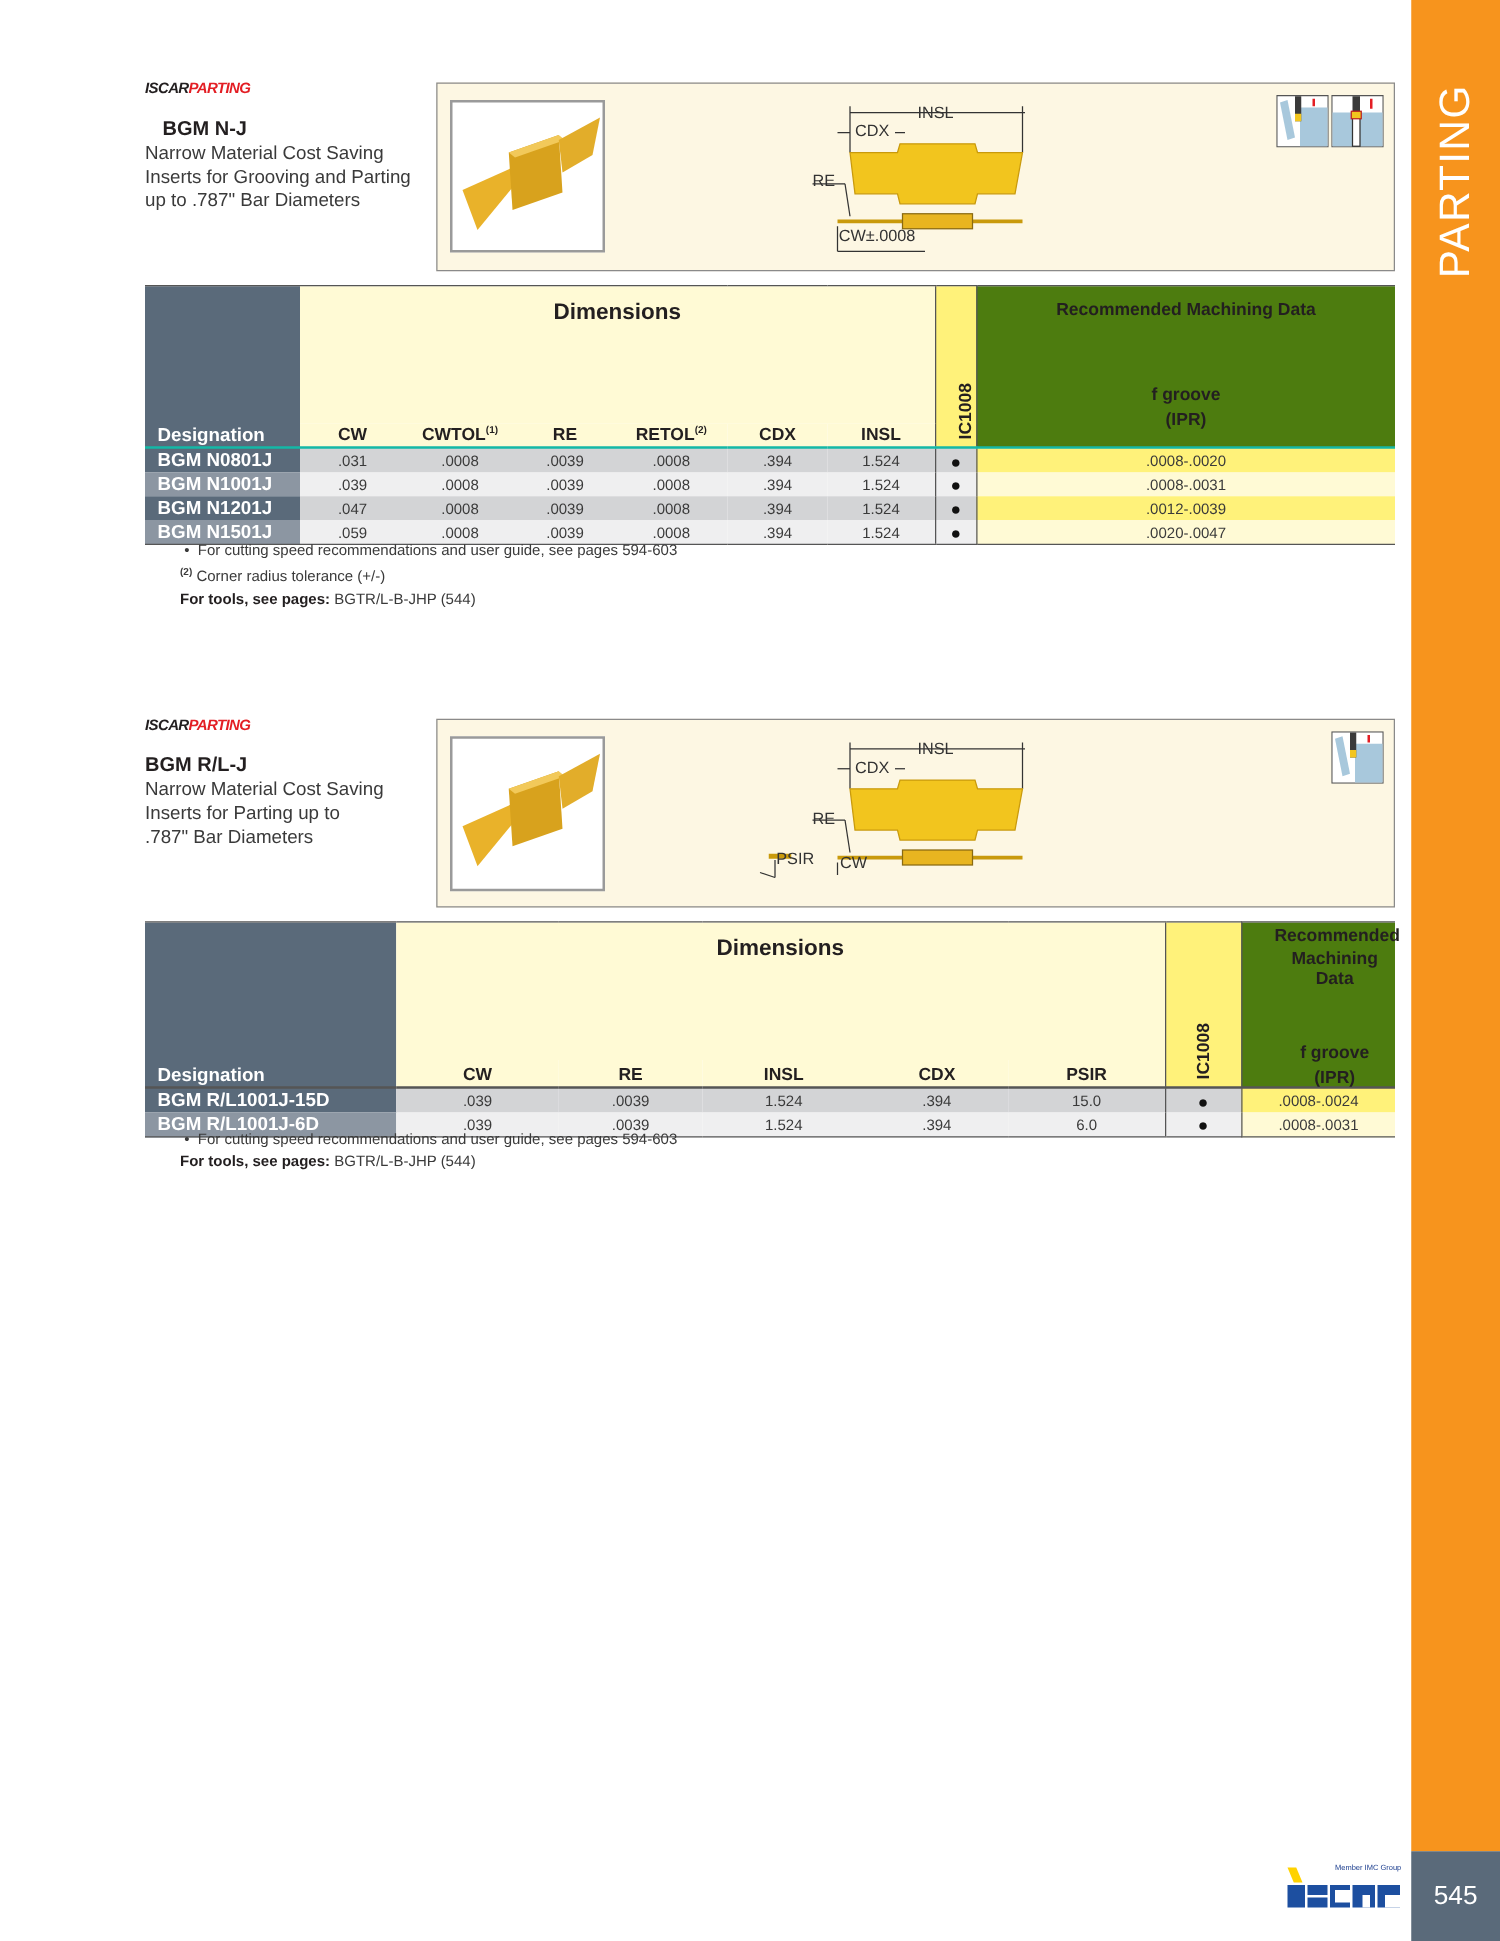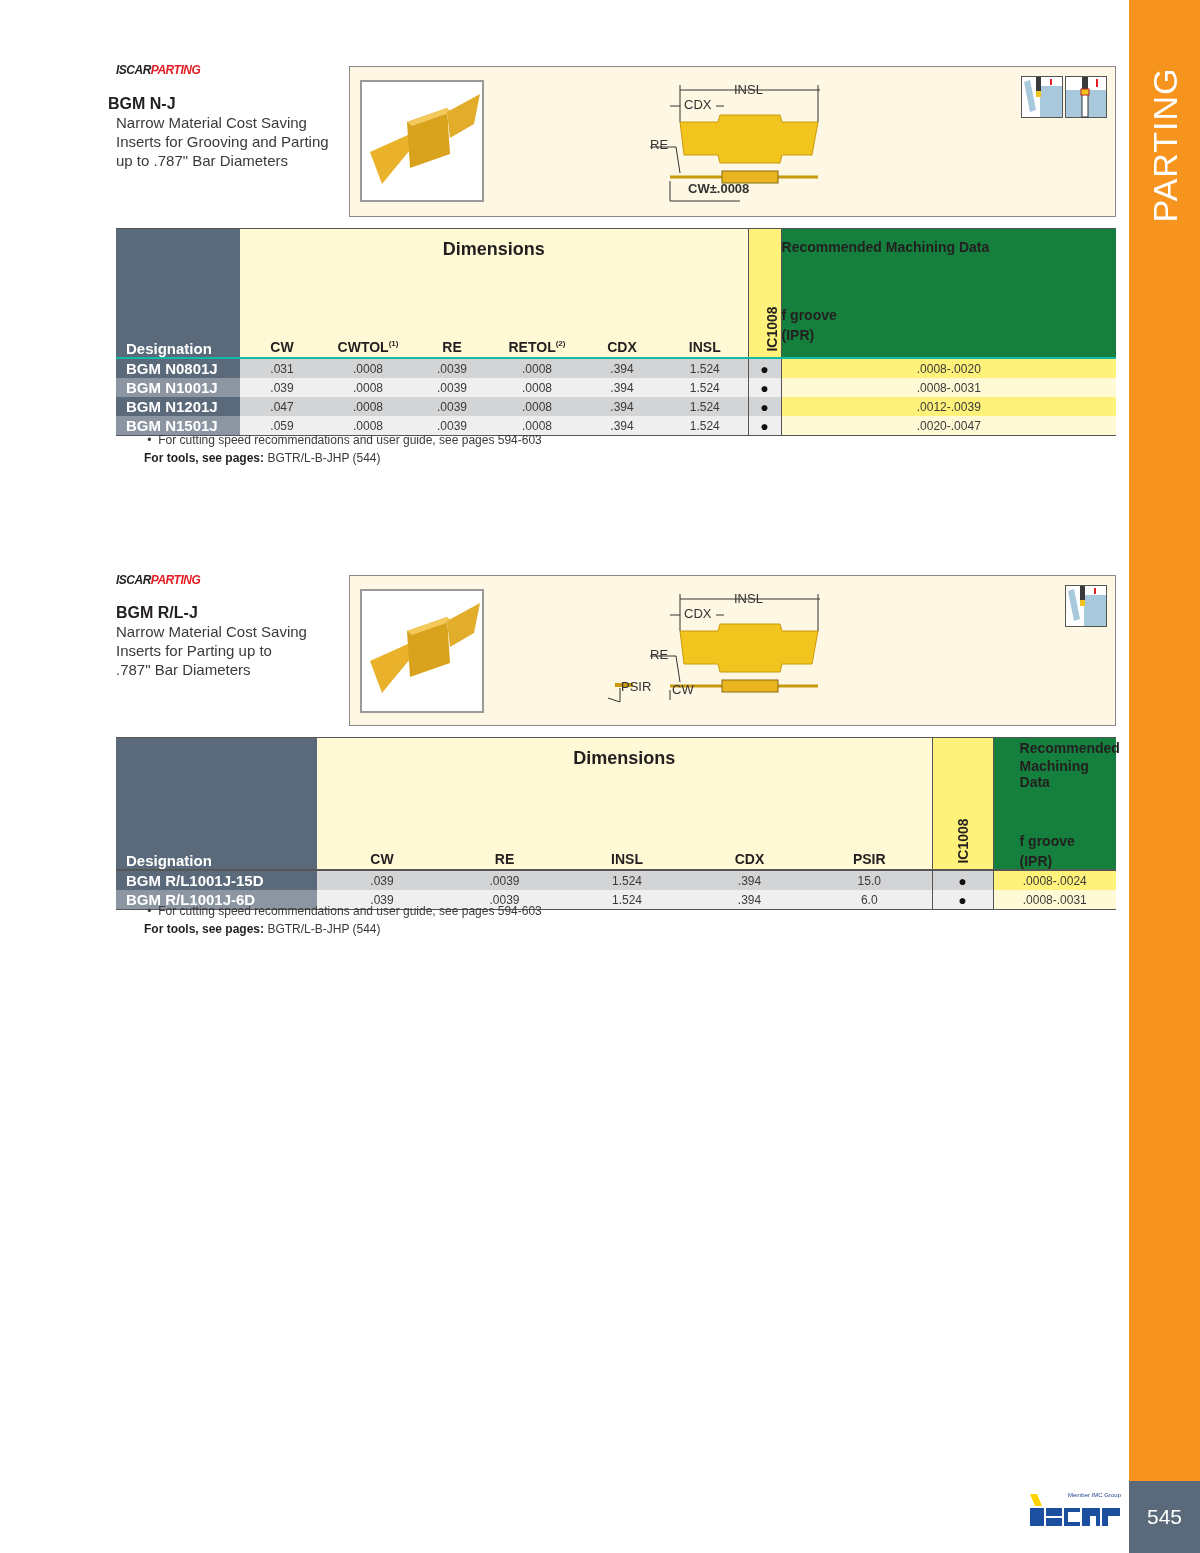--- a/index.html
+++ b/index.html
@@ -29,21 +29,21 @@
   .dim-label { position:absolute; font-size:13px; color:#333; }
 
   
   table.spec { position:absolute; border-collapse:collapse; font-size:12px; table-layout:fixed; }
   table.spec td, table.spec th { padding:0; }
   .hd-desig { background:#5a6a7a; color:#fff; font-weight:bold; font-size:15px; text-align:left; vertical-align:bottom; padding-left:10px !important; }
   .hd-group { background:#fffad5; font-size:18px; text-align:center; vertical-align:top; padding-top:10px !important; }
   .hd-col { background:#fffad5; font-size:14px; text-align:center; vertical-align:bottom; padding-bottom:2px !important; font-family:"Liberation Sans", sans-serif; }
   .hd-grade { background:#fff27a; border-left:1px solid #555; border-right:1px solid #555; text-align:center; vertical-align:bottom; font-size:14px; }
   .hd-grade span { display:inline-block; transform:rotate(-90deg); white-space:nowrap; margin-bottom:20px; }
-  .hd-md { background:#15803d; text-align:left; font-size:14px; }
+  .hd-md { background:#4d7c0f; text-align:center; font-size:14px; }
   .sup { font-size:8px; vertical-align:super; }
   tr.row td { height:19px; text-align:center; font-size:12px; color:#3a3a3a; }
   tr.row td.desig { text-align:left; padding-left:10px; color:#fff; font-weight:bold; font-size:15px; }
   tr.r-dark td { background:#d3d4d6; }
   tr.r-light td { background:#efeff0; }
   tr.r-dark td.desig { background:#5a6a7a; }
   tr.r-light td.desig { background:#8c96a2; }
   tr.row td.grade { border-left:1px solid #555; border-right:1px solid #555; font-size:14px; color:#111; }
   tr.r-dark td.md { background:#fff27a; }
   tr.r-light td.md { background:#fffad5; }
@@ -77,21 +77,21 @@
     <rect x="54" y="16" width="18" height="18" fill="#1d4fa0"></rect>
     <rect x="62" y="24" width="6" height="10" fill="#fff"></rect>
     <rect x="74" y="16" width="18" height="18" fill="#1d4fa0"></rect>
     <rect x="80" y="24" width="12" height="10" fill="#fff"></rect>
   </svg>
 </div>
 
 <div class="abs brand" style="left:116px;top:63px;">
   <span class="b1">ISCAR</span><span class="b2">PARTING</span>
 </div>
-<div class="abs prod-title" style="left:108px;top:95px;">BGM N-J</div>
+<div class="abs prod-title" style="left:130px;top:95px;">BGM N-J</div>
 <div class="abs prod-desc" style="left:116px;top:113px;">
   <div>Narrow Material Cost Saving</div>
   <div>Inserts for Grooving and Parting</div>
   <div>up to .787" Bar Diameters</div>
 </div>
 
 <div class="diag" style="left:349px;top:66px;width:767px;height:151px;">
   <div class="photo" style="left:10px;top:13px;width:124px;height:122px;">
     <svg width="120" height="118" viewBox="0 0 120 118">
       <polygon points="8,70 48,52 48,68 20,102" fill="#e9b22a"></polygon>
@@ -111,21 +111,21 @@
     <line x1="30" y1="100" x2="178" y2="100" stroke="#c99a0c" stroke-width="3"></line>
     <rect x="82" y="94" width="56" height="12" fill="#e8b520" stroke="#8a6a10"></rect>
     <line x1="10" y1="70" x2="36" y2="70" stroke="#333"></line>
     <line x1="36" y1="70" x2="40" y2="96" stroke="#333"></line>
     <line x1="30" y1="104" x2="30" y2="124" stroke="#333"></line>
     <line x1="30" y1="124" x2="100" y2="124" stroke="#333"></line>
   </svg>
   <div class="dim-label" style="left:384px;top:15px;">INSL</div>
   <div class="dim-label" style="left:334px;top:30px;">CDX</div>
   <div class="dim-label" style="left:300px;top:70px;">RE</div>
-  <div class="dim-label" style="left:338px;top:114px;font-weight:bold;">CW±.0008</div>
+  <div class="dim-label" style="left:321px;top:114px;">CW±.0008</div>
 
   <svg class="abs" style="left:671px;top:9px" width="42" height="42" viewBox="0 0 42 42">
     <rect x="0.5" y="0.5" width="41" height="41" fill="#fff" stroke="#555"></rect>
     <rect x="19" y="10" width="22" height="31" fill="#a8c8dc"></rect>
     <polygon points="3,6 9,4 15,34 9,36" fill="#a8c8dc"></polygon>
     <rect x="15" y="1" width="5" height="20" fill="#3a3a3a"></rect>
     <rect x="15" y="15" width="5" height="6" fill="#f2c51e"></rect>
     <line x1="30" y1="3" x2="30" y2="9" stroke="#e31e24" stroke-width="2"></line>
   </svg>
   <svg class="abs" style="left:715px;top:9px" width="42" height="42" viewBox="0 0 42 42">
@@ -211,20 +211,21 @@
     <td>.394</td>
     <td>1.524</td>
     <td class="grade">●</td>
     <td class="md">.0020-.0047</td>
   </tr>
 </tbody>
   </table>
 
 <div class="notes" style="left:116px;top:431px;">
   <div>&nbsp;•&nbsp; <span>For cutting speed recommendations and user guide, see pages 594-603</span></div>
+  <div><span class="n-sup">(2)</span> <span>Corner radius tolerance (+/-)</span></div>
   <div><b>For tools, see pages:</b> <span>BGTR/L-B-JHP (544)</span></div>
 </div>
 
 <div class="abs brand" style="left:116px;top:573px;">
   <span class="b1">ISCAR</span><span class="b2">PARTING</span>
 </div>
 <div class="abs prod-title" style="left:116px;top:604px;">BGM R/L-J</div>
 <div class="abs prod-desc" style="left:116px;top:622px;">
   <div>Narrow Material Cost Saving</div>
   <div>Inserts for Parting up to</div>

